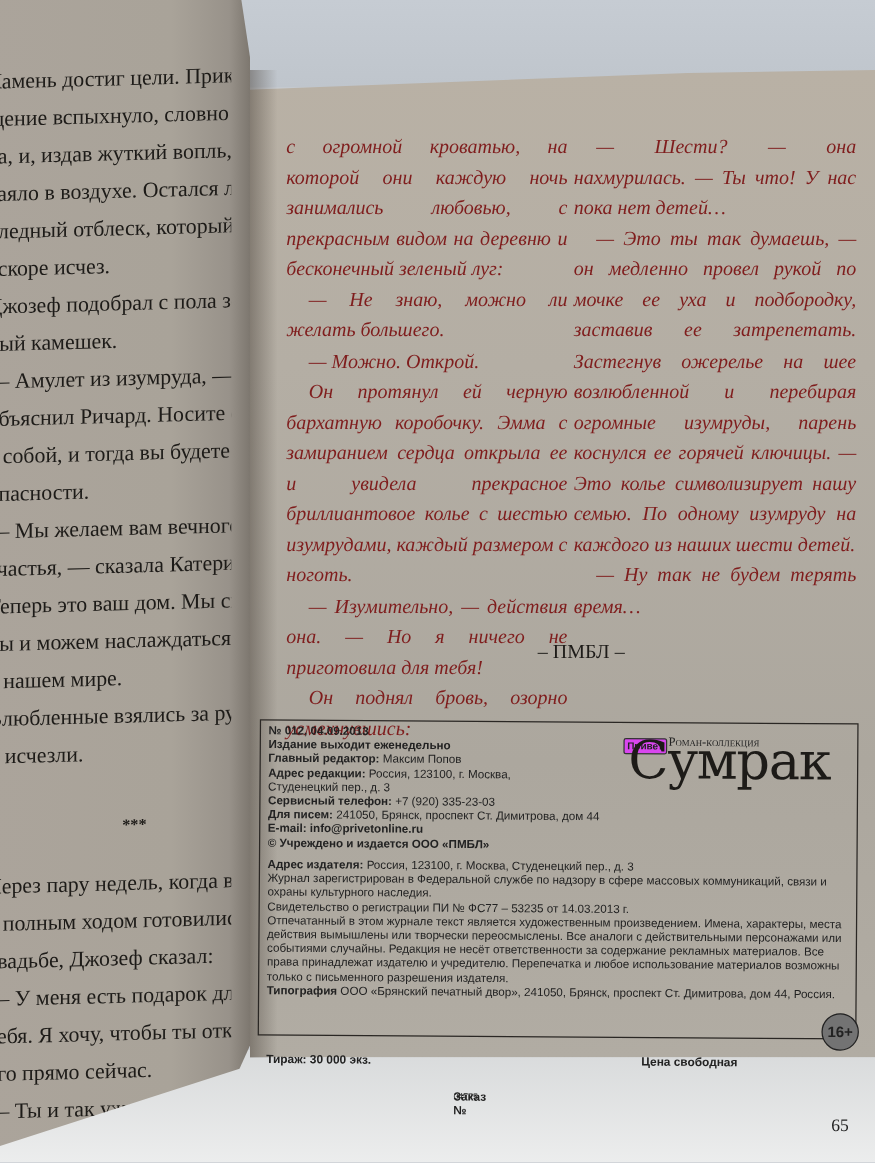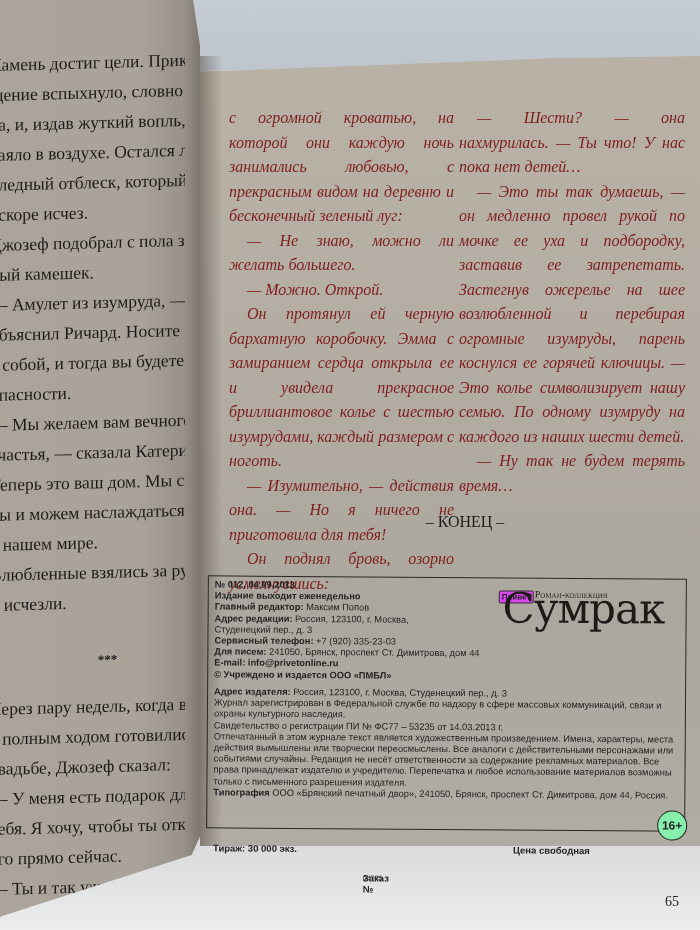--- a/index.html
+++ b/index.html
@@ -75,21 +75,21 @@
     position:absolute; left:36px; top:0px; font-family:"Liberation Serif", serif;
     font-size:10px; font-variant:small-caps; color:#222;
   }
   .logo .name {
     position:absolute; left:4px; top:14px; font-family:"DejaVu Serif", serif;
     font-size:42px; letter-spacing:-1px; color:#1d1b18;
   }
   .age {
     position:absolute; left:450px; top:231px; width:28px; height:28px; border:1.6px solid #222;
     border-radius:50%; font-weight:bold; font-size:12px; text-align:center; line-height:28px;
-    background:#86efac;
+    background:#737373;
   }
   .page-num {
     position:absolute; left:665px; top:852px; font-family:"Liberation Serif", serif;
     font-size:14px; color:#222;margin-top:42px;
   }
 </style>
 </head>
 <body>
 
 <div class="wall"></div>
@@ -141,21 +141,21 @@
   <p class="ind">— Изумительно, — действия она. — Но я ничего не приготовила для тебя!</p>
   <p class="ind">Он поднял бровь, озорно усмехнувшись:</p>
 </div>
 
 <div class="col col2">
   <p class="ind">— Шести? — она нахмурилась. — Ты что! У нас пока нет детей…</p>
   <p class="ind">— Это ты так думаешь, — он медленно провел рукой по мочке ее уха и подбородку, заставив ее затрепетать. Застегнув ожерелье на шее возлюбленной и перебирая огромные изумруды, парень коснулся ее горячей ключицы. — Это колье символизирует нашу семью. По одному изумруду на каждого из наших шести детей.</p>
   <p class="ind">— Ну так не будем терять время…</p>
 </div>
 
-<div class="konec">– КОНЕЦ –</div>
+<div class="konec">– ПМБЛ –</div>
 
 <div class="imprint">
   <div class="left">
     <div><b>№ 012, 04.09.2013</b></div>
     <div><b>Издание выходит еженедельно</b></div>
     <div><b>Главный редактор:</b> <span>Максим Попов</span></div>
     <div><b>Адрес редакции:</b> <span>Россия, 123100, г. Москва, Студенецкий пер., д. 3</span></div>
     <div><b>Сервисный телефон:</b> <span>+7 (920) 335-23-03</span></div>
     <div style="white-space:nowrap"><b>Для писем:</b> <span>241050, Брянск, проспект Ст. Димитрова, дом 44</span></div>
     <div><b>E-mail:</b> <b>info@privetonline.ru</b></div>

